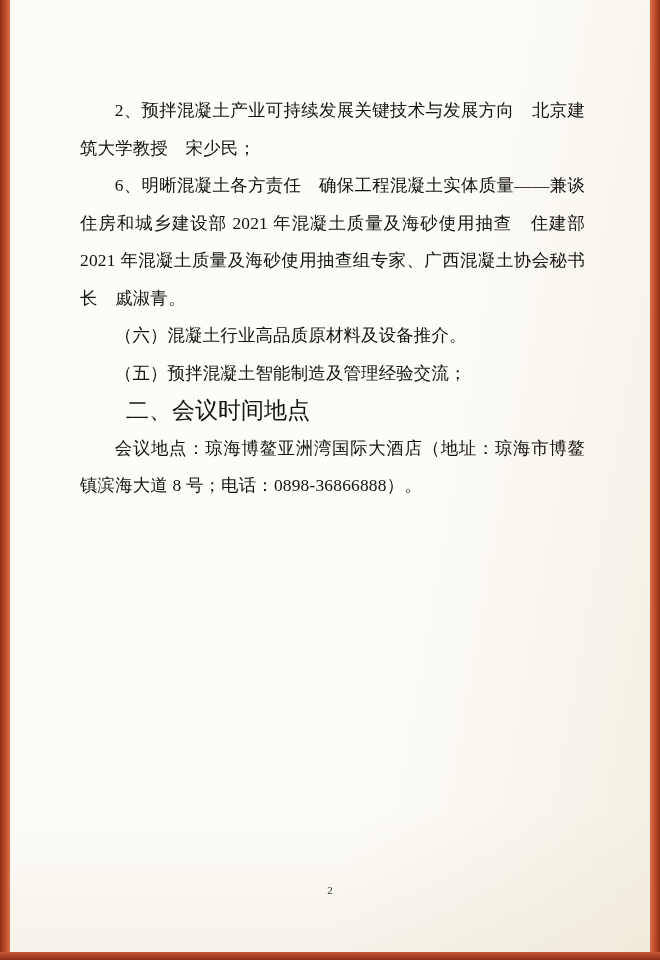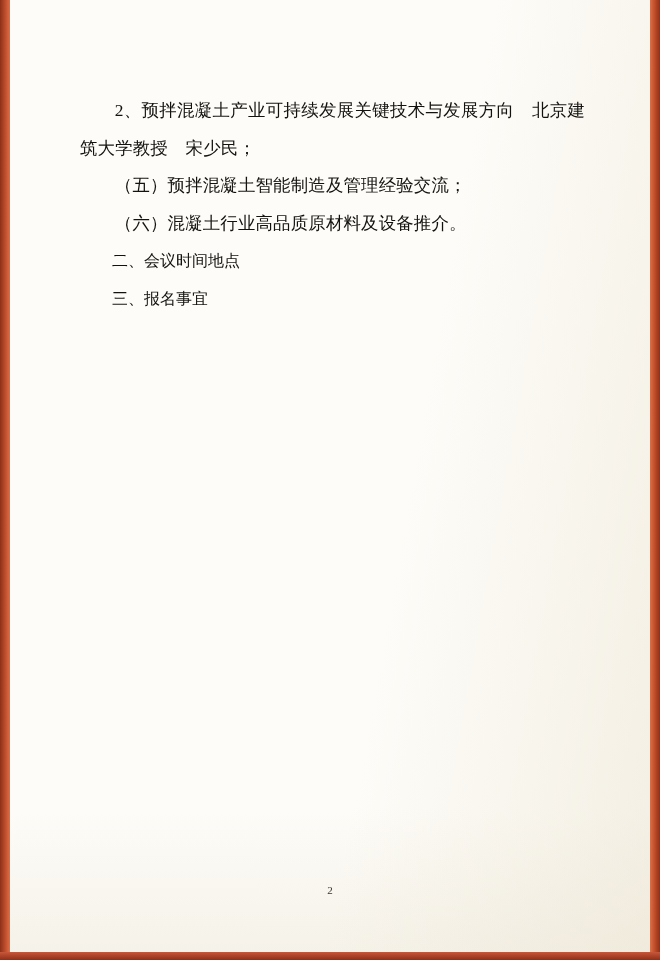--- a/index.html
+++ b/index.html
@@ -64,21 +64,21 @@
     margin: 0 0 0 0;
     text-align: justify;
     text-justify: inter-ideograph;
     white-space: pre-wrap;
   }
   .indent {
     text-indent: 2em;
   }
   .heading {
     text-indent: 2em;
-    font-size: 16px;
+    font-size: 23px;
     line-height: 37.5px;
     margin: 0;
   }
   .page-number {
     position: absolute;
     left: 0;
     right: 0;
     top: 884px;
     text-align: center;
     font-size: 11px;
@@ -87,24 +87,25 @@
   }
 </style>
 </head>
 <body>
 
 <div class="scan-page">
   <div class="paper-tint"></div>
 
   <div class="body-text">
     <p class="para indent">2、预拌混凝土产业可持续发展关键技术与发展方向　北京建筑大学教授　宋少民；</p>
+    <p class="para indent">6、明晰混凝土各方责任　确保工程混凝土实体质量——兼谈住房和城乡建设部 2021 年混凝土质量及海砂使用抽查　住建部 2021 年混凝土质量及海砂使用抽查组专家、广西混凝土协会秘书长　戚淑青。</p>
+    <p class="para indent">（六）混凝土行业高品质原材料及设备推介。</p>
     <p class="para indent">（五）预拌混凝土智能制造及管理经验交流；</p>
-    <p class="para indent">（六）混凝土行业高品质原材料及设备推介。</p>
     <p class="heading">二、会议时间地点</p>
-    <p class="heading">三、报名事宜</p>
+    <p class="para indent">会议地点：琼海博鳌亚洲湾国际大酒店（地址：琼海市博鳌镇滨海大道 8 号；电话：0898-36866888）。</p>
   </div>
 
   <div class="page-number">2</div>
 </div>
 
 <div class="edge-left"></div>
 <div class="edge-right"></div>
 <div class="edge-bottom"></div>
 
 </body></html>

